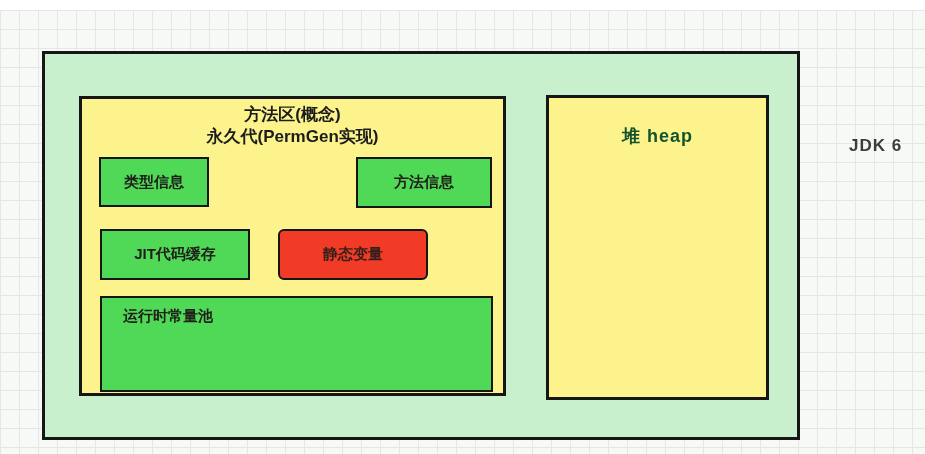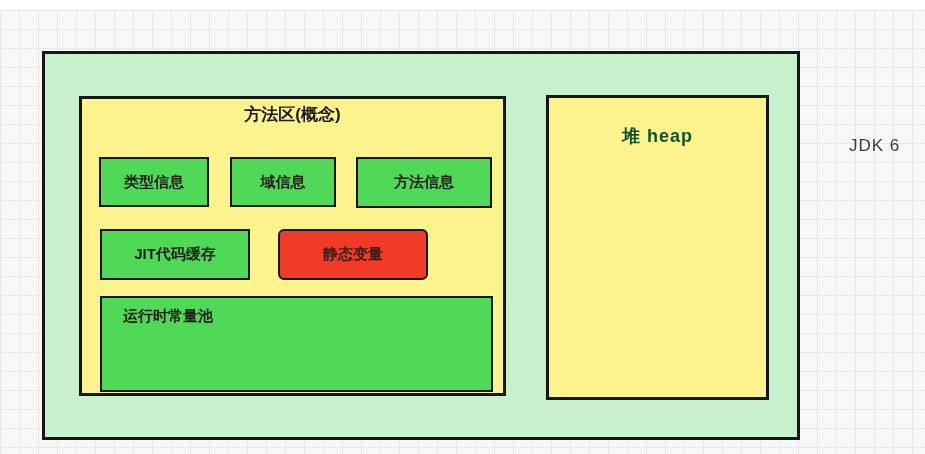--- a/index.html
+++ b/index.html
@@ -50,37 +50,37 @@
   .c-static {left:196px;top:130px;width:150px;height:51px;}
   
   .c-pool   {left:18px; top:197px;width:393px;height:96px;
              display:block;}
   .pool-label{
     position:absolute;left:21px;top:9px;font-size:15px;font-weight:600;color:#20201a;
   }
   .c-stringtable{left:178px;top:19px;width:150px;height:51px;}
   .jdk-label{
     position:absolute;left:849px;top:126px;
-    font-size:17px;font-weight:normal;color:#3c3c3c;letter-spacing:1px;
+    font-size:17px;font-weight:bold;color:#3c3c3c;letter-spacing:1px;
   }
 </style>
 </head>
 <body>
 
 <div class="canvas">
 
   <div class="outer-box">
 
     <div class="area-box method-area">
       <div class="area-title">
         <div>方法区(概念)</div>
+        <div>永久代(PermGen实现)</div>
       </div>
 
       <div class="cell green c-type">类型信息</div>
-      <div class="cell green c-field">域信息</div>
       <div class="cell green c-jit">JIT代码缓存</div>
 
       <div class="cell green c-method">方法信息</div>
       <div class="cell red c-static">静态变量</div>
 
       <div class="cell green c-pool">
         <span class="pool-label">运行时常量池</span>
       </div>
     </div>
 

